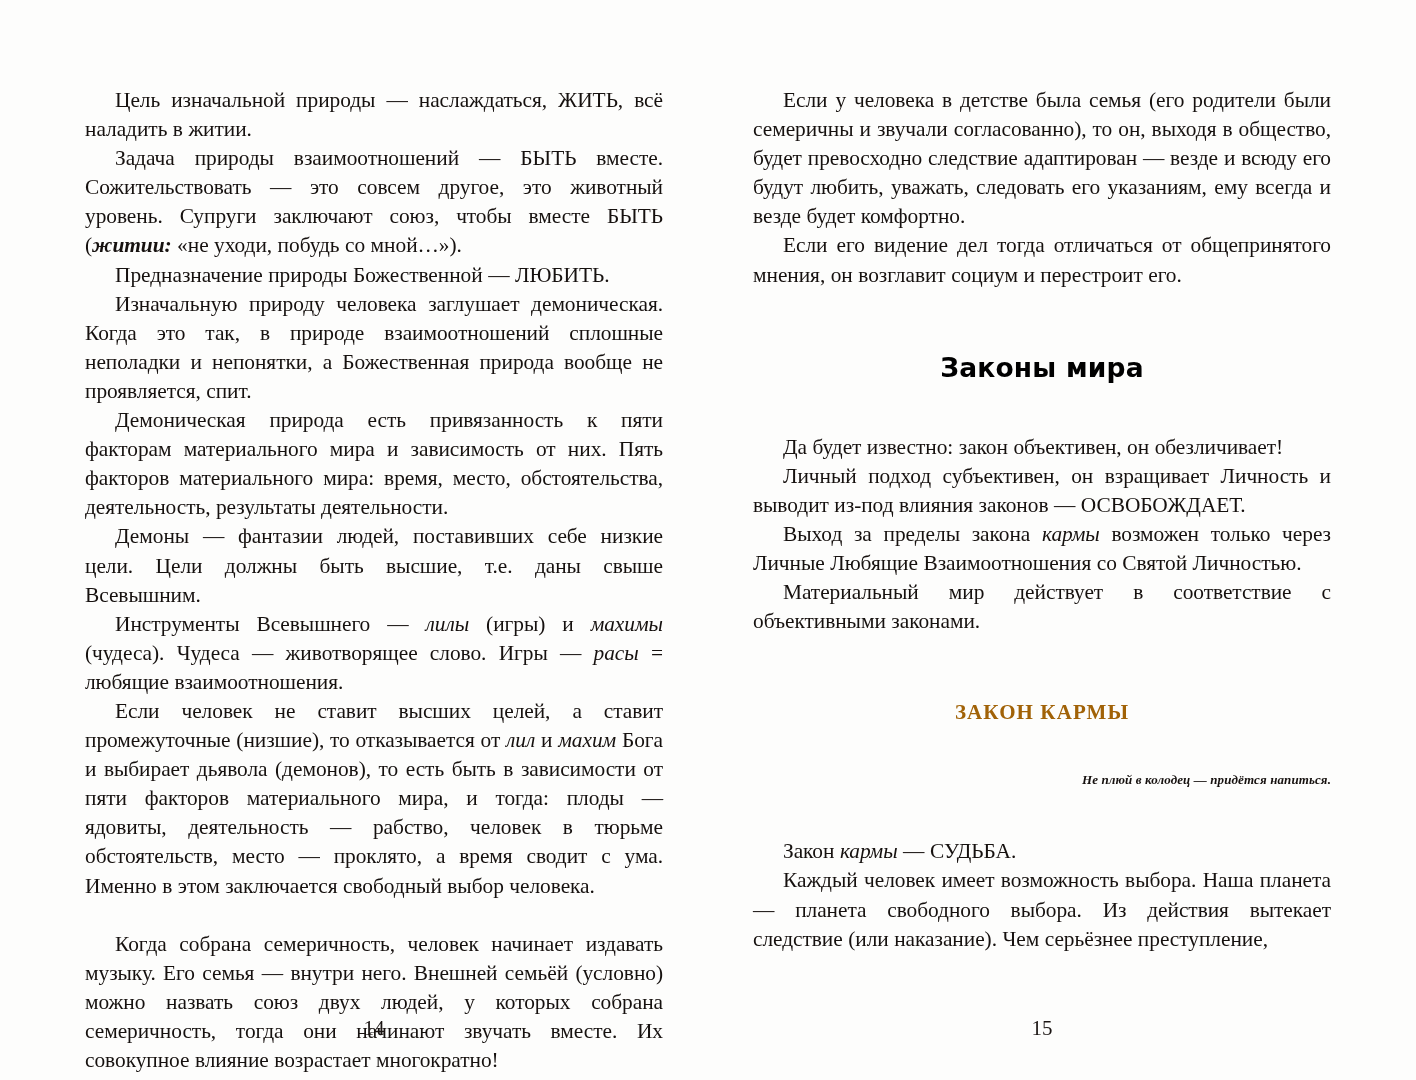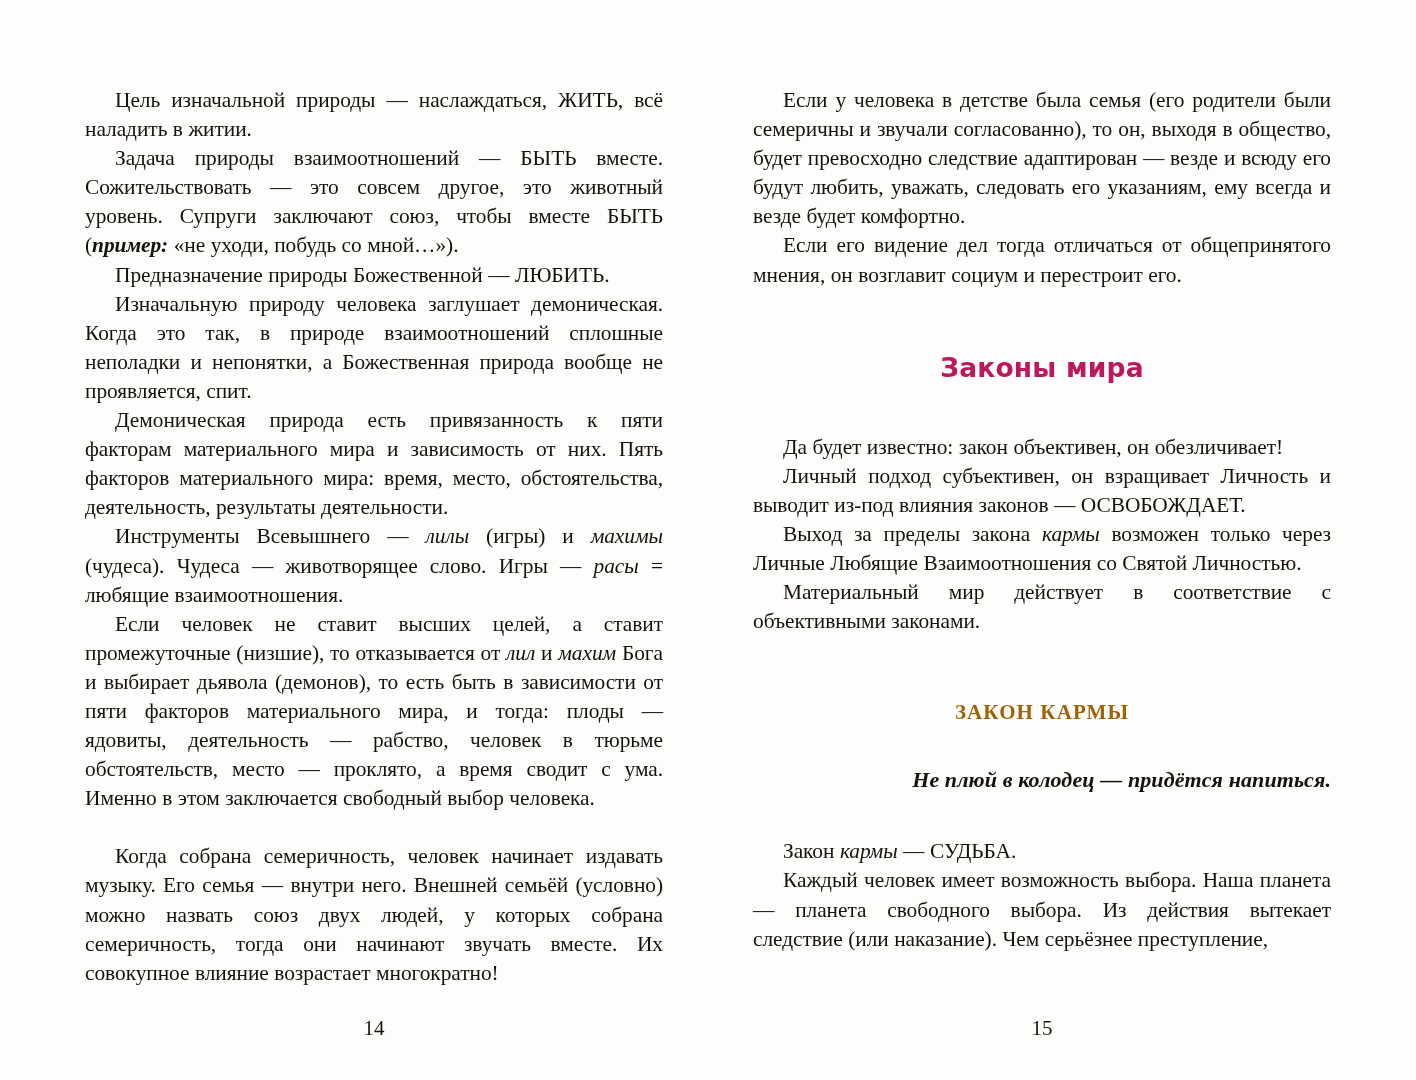--- a/index.html
+++ b/index.html
@@ -43,21 +43,21 @@
 
   
   .section-heading {
     margin: 0;
     padding: 0;
     text-align: center;
     font-family: "DejaVu Sans", "Liberation Sans", sans-serif;
     font-weight: 700;
     font-size: 26.5px;
     letter-spacing: 0.2px;
-    color: #be185d;
+    color: #000000;
   }
   .heading-space-before { height: 62px; }
   .heading-space-after  { height: 50px; }
 
   
   .sub-heading {
     margin: 0;
     text-align: center;
     font-size: 21px;
     letter-spacing: 1.1px;
@@ -65,21 +65,21 @@
   }
   .subheading-space-before { height: 64px; }
   .subheading-space-after  { height: 42px; }
 
   
   .epigraph {
     margin: 0;
     text-align: right;
     font-style: italic;
     font-weight: 700;
-    font-size: 22px;
+    font-size: 13px;
     line-height: 26px;
     letter-spacing: 0.1px;
   }
   .epigraph-space-after { height: 44px; }
 
   
   .folio {
     position: absolute;
     top: 1016px;
     width: 578px;
@@ -91,24 +91,25 @@
   .folio-right { left: 753px; }
 </style>
 </head>
 <body>
 
 <div class="page-spread">
 
   <div class="column column-left">
     <div id="left-body">
         <p class="para">Цель изначальной природы — наслаждаться, ЖИТЬ, всё наладить в житии.</p>
-        <p class="para">Задача природы взаимоотношений — БЫТЬ вместе. Сожительствовать — это совсем другое, это животный уровень. Супруги заключают союз, чтобы вместе БЫТЬ (<span class="bi">пример:</span> «не уходи, побудь со мной…»).</p>
+        <p class="para">Задача природы взаимоотношений — БЫТЬ вместе. Сожительствовать — это совсем другое, это животный уровень. Супруги заключают союз, чтобы вместе БЫТЬ (<span class="bi">житии:</span> «не уходи, побудь со мной…»).</p>
         <p class="para">Предназначение природы Божественной — ЛЮБИТЬ.</p>
         <p class="para">Изначальную природу человека заглушает демоническая. Когда это так, в природе взаимоотношений сплошные неполадки и непонятки, а Божественная природа вообще не проявляется, спит.</p>
         <p class="para">Демоническая природа есть привязанность к пяти факторам материального мира и зависимость от них. Пять факторов материального мира: время, место, обстоятельства, деятельность, результаты деятельности.</p>
+        <p class="para">Демоны — фантазии людей, поставивших себе низкие цели. Цели должны быть высшие, т.е. даны свыше Всевышним.</p>
         <p class="para">Инструменты Всевышнего — <i>лилы</i> (игры) и <i>махимы</i> (чудеса). Чудеса — животворящее слово. Игры — <i>расы</i> = любящие взаимоотношения.</p>
         <p class="para">Если человек не ставит высших целей, а ставит промежуточные (низшие), то отказывается от <i>лил</i> и <i>махим</i> Бога и выбирает дьявола (демонов), то есть быть в зависимости от пяти факторов материального мира, и тогда: плоды — ядовиты, деятельность — рабство, человек в тюрьме обстоятельств, место — проклято, а время сводит с ума. Именно в этом заключается свободный выбор человека.</p>
         <p class="para gap-before">Когда собрана семеричность, человек начинает издавать музыку. Его семья — внутри него. Внешней семьёй (условно) можно назвать союз двух людей, у которых собрана семеричность, тогда они начинают звучать вместе. Их совокупное влияние возрастает многократно!</p>
       </div>
   </div>
   <div class="folio folio-left">14</div>
 
   <div class="column column-right">
 
     <div id="right-body-1">

